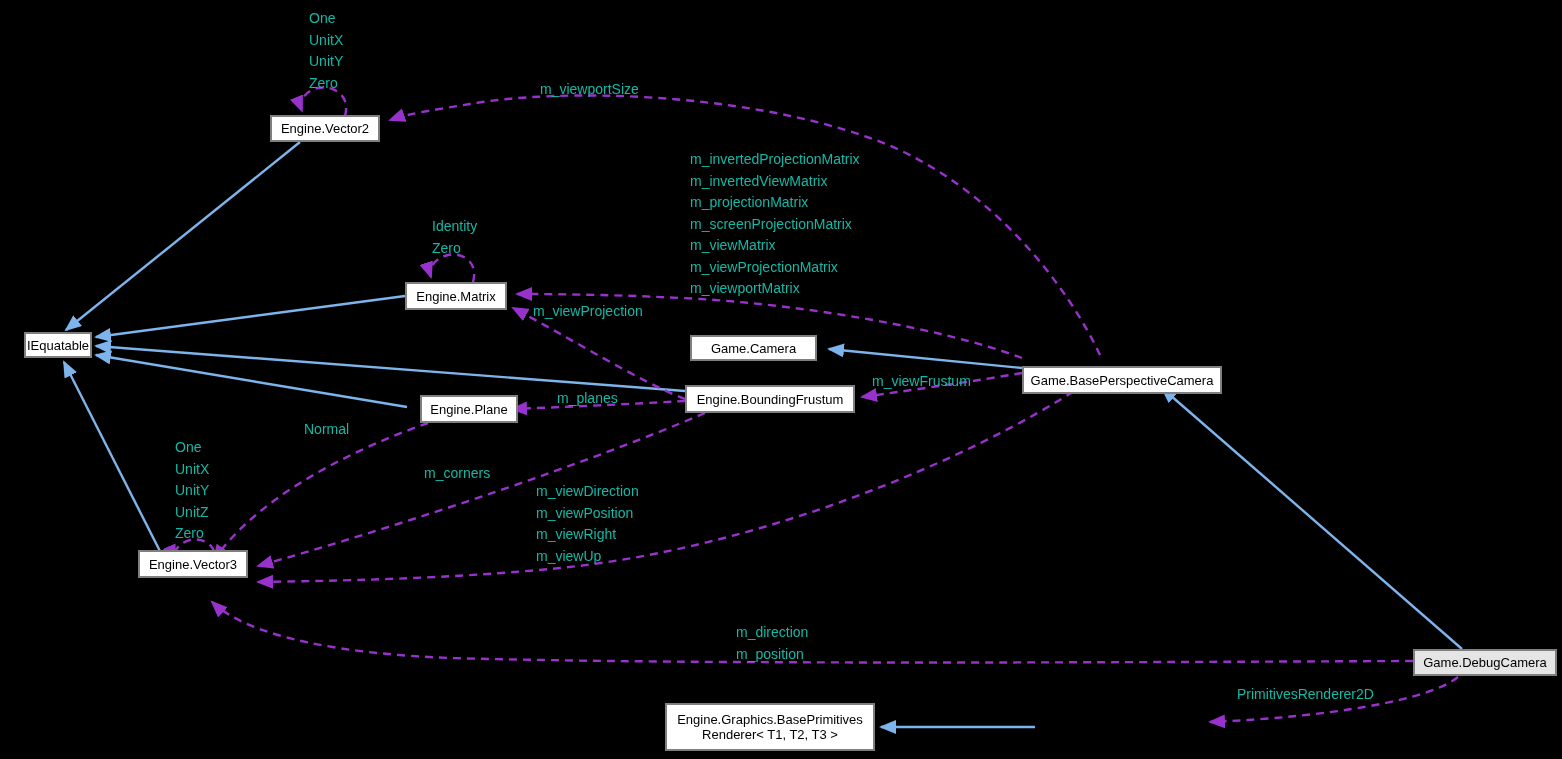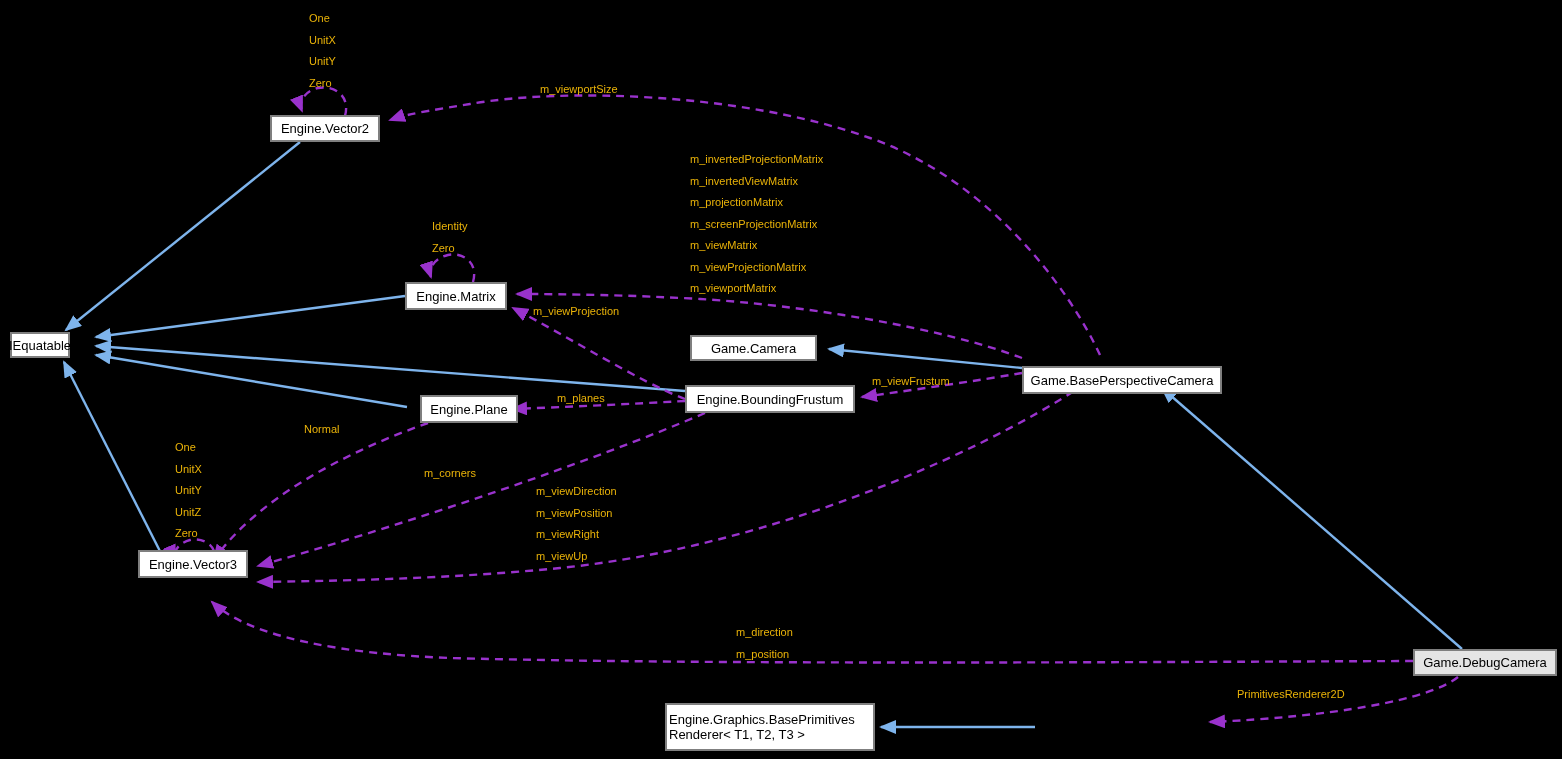--- a/index.html
+++ b/index.html
@@ -12,32 +12,32 @@
   }
   svg.edges{position:absolute;left:0;top:0;width:1562px;height:759px;}
   .inh{fill:none;stroke:#7EB4EC;stroke-width:2.4;}
   .use{fill:none;stroke:#9932CC;stroke-width:2.4;stroke-dasharray:8 6;}
   .node{
     position:absolute;
     background:#FFFFFF;
     border:2px solid #7F7F7F;
     box-sizing:border-box;
     display:flex;align-items:center;justify-content:center;
-    text-align:left;
+    text-align:center;
     color:#000000;
     font-size:13px;
     line-height:15px;
     padding:1px 2px;
     cursor:pointer;
   }
   .node.selected{background:#e5e5e5;}
   .elabel{
     position:absolute;
-    color:#eab308;
-    font-size:11px;
+    color:#14b8a6;
+    font-size:14px;
   }
   .elabel div{height:21.5px;line-height:21.5px;white-space:nowrap;}
 </style>
 </head>
 <body>
 
 <div class="canvas">
 
   <svg class="edges">
     <defs>
@@ -66,21 +66,21 @@
     <path class="use" d="M 428,423 C 345,452 255,500 214,560" marker-end="url(#arrow-purple)"></path>
     <path class="use" d="M 705,413 C 590,462 420,520 258,566" marker-end="url(#arrow-purple)"></path>
     <path class="use" d="M 1085,384 C 970,460 760,548 560,568 C 450,579 330,581 258,582" marker-end="url(#arrow-purple)"></path>
     <path class="use" d="M 1413,661 C 1150,662 700,665 450,658 C 345,654 250,638 212,602" marker-end="url(#arrow-purple)"></path>
     <path class="use" d="M 1458,677 C 1430,700 1330,717 1210,722" marker-end="url(#arrow-purple)"></path>
     <path class="use" d="M 345,116 C 351,94 332,85 318,88 C 305,91 298,101 302,111" marker-end="url(#arrow-purple)"></path>
     <path class="use" d="M 473,282 C 479,261 461,252 448,255 C 435,258 428,268 431,277" marker-end="url(#arrow-purple)"></path>
     <path class="use" d="M 214,565 C 220,545 202,537 190,540 C 178,543 172,553 175,560" marker-end="url(#arrow-purple)"></path>
   </svg>
 
-  <div class="node" style="left:10px;top:332px;width:60px;height:26px">
+  <div class="node" style="left:24px;top:332px;width:68px;height:26px">
       <span>IEquatable</span>
     </div>
   <div class="node" style="left:270px;top:115px;width:110px;height:27px">
       <span>Engine.Vector2</span>
     </div>
   <div class="node" style="left:405px;top:282px;width:102px;height:28px">
       <span>Engine.Matrix</span>
     </div>
   <div class="node" style="left:690px;top:335px;width:127px;height:26px">
       <span>Game.Camera</span>

